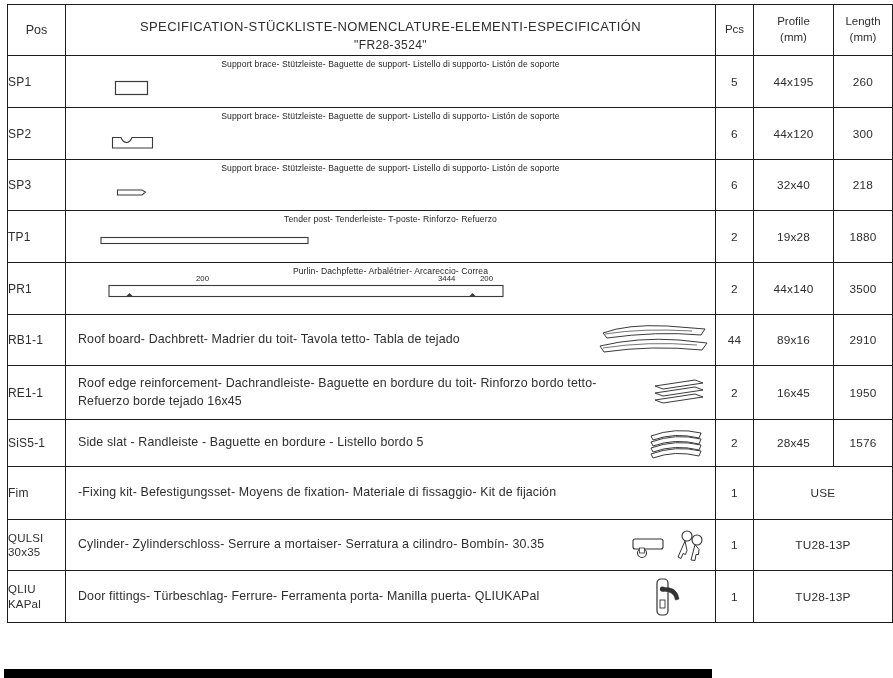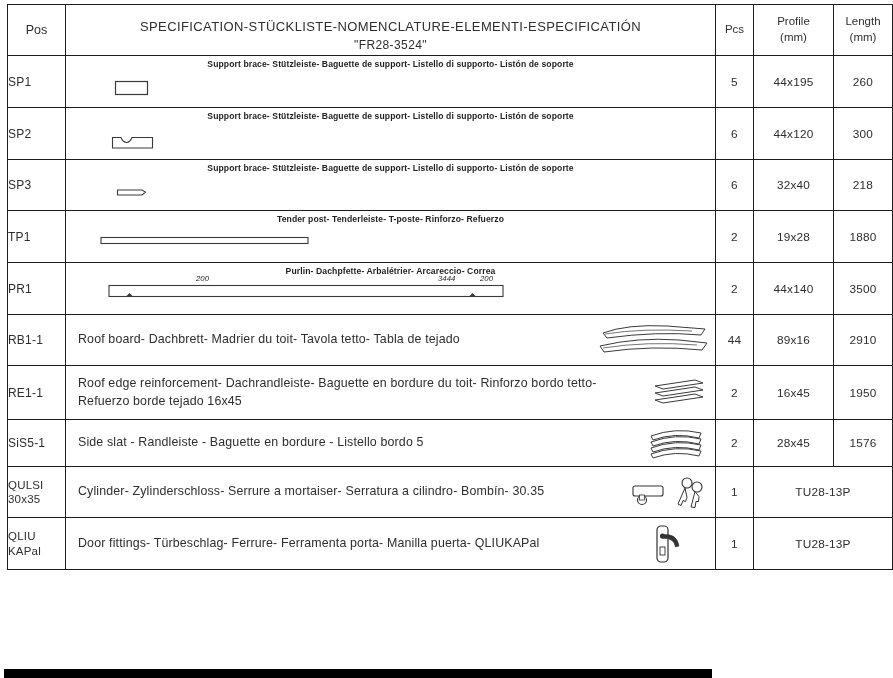--- a/index.html
+++ b/index.html
@@ -35,31 +35,29 @@
   
   .num-cell { text-align: center; font-size: 11.8px; letter-spacing: 0.2px; }
   
   .spec-caption { vertical-align: top; }
   .caption {
     text-align: center;
     font-size: 8.6px;
     padding-top: 3px;
     color: #1f1f1f;
     letter-spacing: 0.1px;
-    font-weight: bold;
   }
   
   .desc-cell { font-size: 12.4px; padding: 4px 118px 4px 12px; line-height: 1.45; letter-spacing: 0.15px; }
   .drawing { position: absolute; }
   .dim {
     position: absolute;
     top: 0;
     font-size: 7.8px;
     color: #1f1f1f;
-    font-style: italic;
   }
   .pr1-wrap { position: absolute; left: 42px; top: 11px; width: 400px; height: 34px; }
   .footer-bar {
     position: absolute;
     left: 4px;
     top: 669px;
     width: 708px;
     height: 9px;
     background: #000000;
   }
@@ -207,20 +205,28 @@
         <path d="M4,16 Q28,7 54,13 L52,18 Q28,12 6,20 Z" fill="#ffffff" stroke="#3a3a3a" stroke-width="1"></path>
         <path d="M4,22 Q28,13 54,19 L52,24 Q28,18 6,26 Z" fill="#ffffff" stroke="#3a3a3a" stroke-width="1"></path>
         <path d="M4,28 Q28,19 54,25 L52,30 Q28,24 6,32 Z" fill="#ffffff" stroke="#3a3a3a" stroke-width="1"></path>
       </svg>
     </td>
     <td class="num-cell">2</td>
     <td class="num-cell">28x45</td>
     <td class="num-cell">1576</td>
   </tr>
 
+  <tr style="height:53px">
+    <td class="pos-cell"><span>Fim</span></td>
+    <td class="desc-cell" style="padding-right:120px">
+      <span>-Fixing kit- Befestigungsset- Moyens de fixation- Materiale di fissaggio- Kit de fijación</span>
+    </td>
+    <td class="num-cell">1</td>
+    <td class="num-cell" colspan="2">USE</td>
+  </tr>
 
   <tr style="height:51px">
     <td class="pos-cell pos-2line">
       <div>QULSI</div>
       <div>30x35</div>
     </td>
     <td class="desc-cell">
       <span>Cylinder- Zylinderschloss- Serrure a mortaiser- Serratura a cilindro- Bombín- 30.35</span>
       <svg class="drawing" style="right:10px; top:8px" width="74" height="36" viewBox="0 0 74 36">
         <rect x="2" y="11" width="30" height="10" rx="2" fill="#ffffff" stroke="#333333" stroke-width="1.1"></rect>

